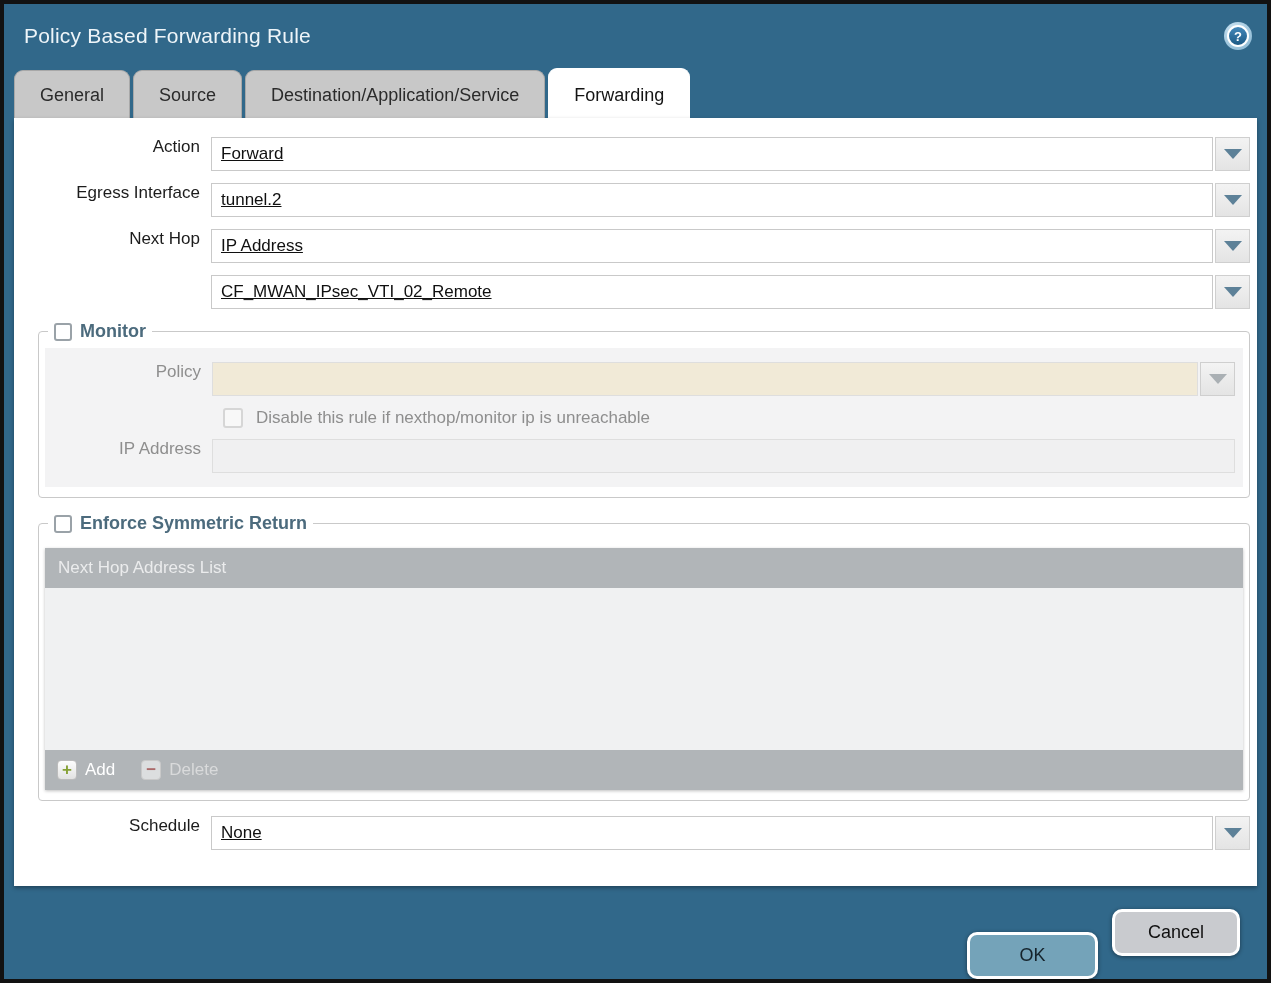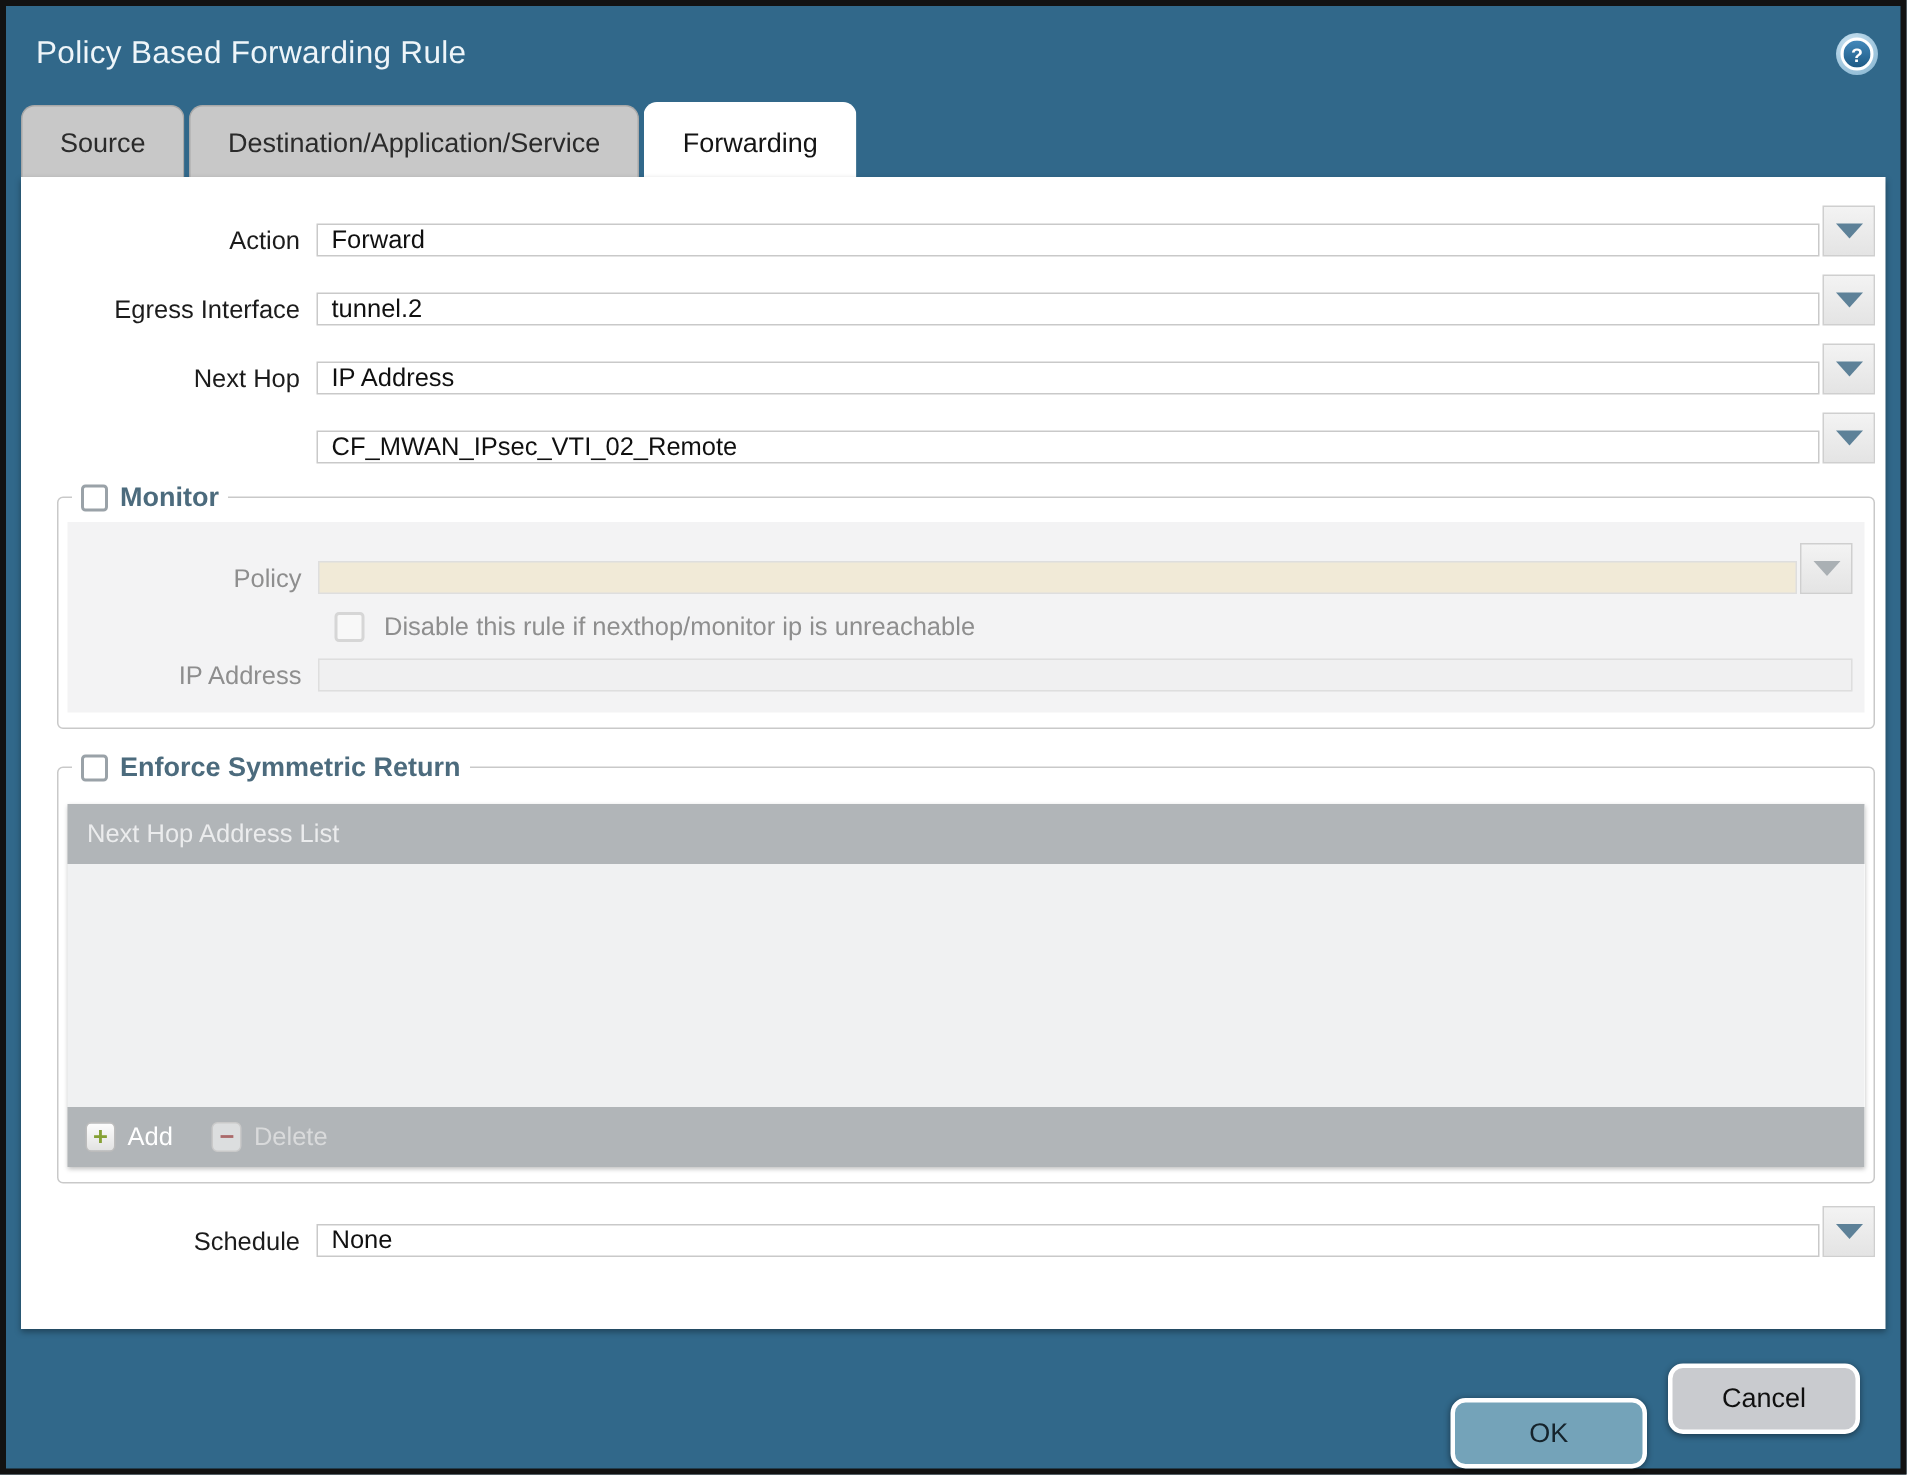--- a/index.html
+++ b/index.html
@@ -29,25 +29,25 @@
   .tabs { display:flex; align-items:flex-end; padding-left:10px; height:50px; flex:none; }
   .tab { background:#c8c8c8; border:1px solid #a8a8a8; border-bottom:none;
          border-radius:9px 9px 0 0; padding:0 25px; height:48px; line-height:48px;
          font-size:18px; color:#2b2b2b; margin-right:3px; cursor:pointer; white-space:nowrap; }
   .tab.active { background:#fff; border-color:#fff; color:#141414; height:50px; line-height:52px; }
 
   
   .panel { background:#fff; margin:0 10px; height:768px; flex:none;
            padding:19px 7px 0 0; position:relative; box-shadow:0 2px 4px rgba(0,0,0,.35); }
 
-  .row { display:flex; align-items:flex-end; margin-bottom:12px; }
+  .row { display:flex; align-items:flex-start; margin-bottom:12px; }
   .lbl { width:197px; flex:none; text-align:right; padding-right:11px;
          font-size:17px; color:#1c1c1c; }
-  .field { flex:1; height:22px; border:1px solid #c9c9c9; font-size:17px;
-           padding:0 9px; color:#101010; font-family:inherit; background:#fff; min-width:0; }
+  .field { flex:1; height:34px; border:1px solid #c9c9c9; font-size:17px;
+           padding:0 9px; color:#101010; font-family:inherit; background:#fff; min-width:0;text-decoration:underline; }
   .ddbtn { width:35px; height:34px; flex:none; border:1px solid #cfcfcf;
            background:linear-gradient(#f3f3f3,#e4e4e4); margin-left:2px;
            display:flex; align-items:center; justify-content:center; cursor:pointer; }
   .arrow { width:0; height:0; border-left:9px solid transparent; border-right:9px solid transparent;
            border-top:10px solid #5d8198; }
   .ddbtn.disabled { cursor:default; }
   .ddbtn.disabled .arrow { border-top-color:#aab0b4; }
 
   
   fieldset.group { border:1px solid #c9c9c9; border-radius:4px;
@@ -98,20 +98,21 @@
 <div class="dialog">
 
   <div class="titlebar">
     <div class="title">Policy Based Forwarding Rule</div>
     <div class="help">
       <div class="help-inner">?</div>
     </div>
   </div>
 
   <div class="tabs">
+    <div class="tab">General</div>
     <div class="tab">Source</div>
     <div class="tab">Destination/Application/Service</div>
     <div class="tab active">Forwarding</div>
   </div>
 
   <div class="panel">
 
     <div class="row">
       <div class="lbl">Action</div>
       <input class="field" readonly="" value="Forward" style="">

